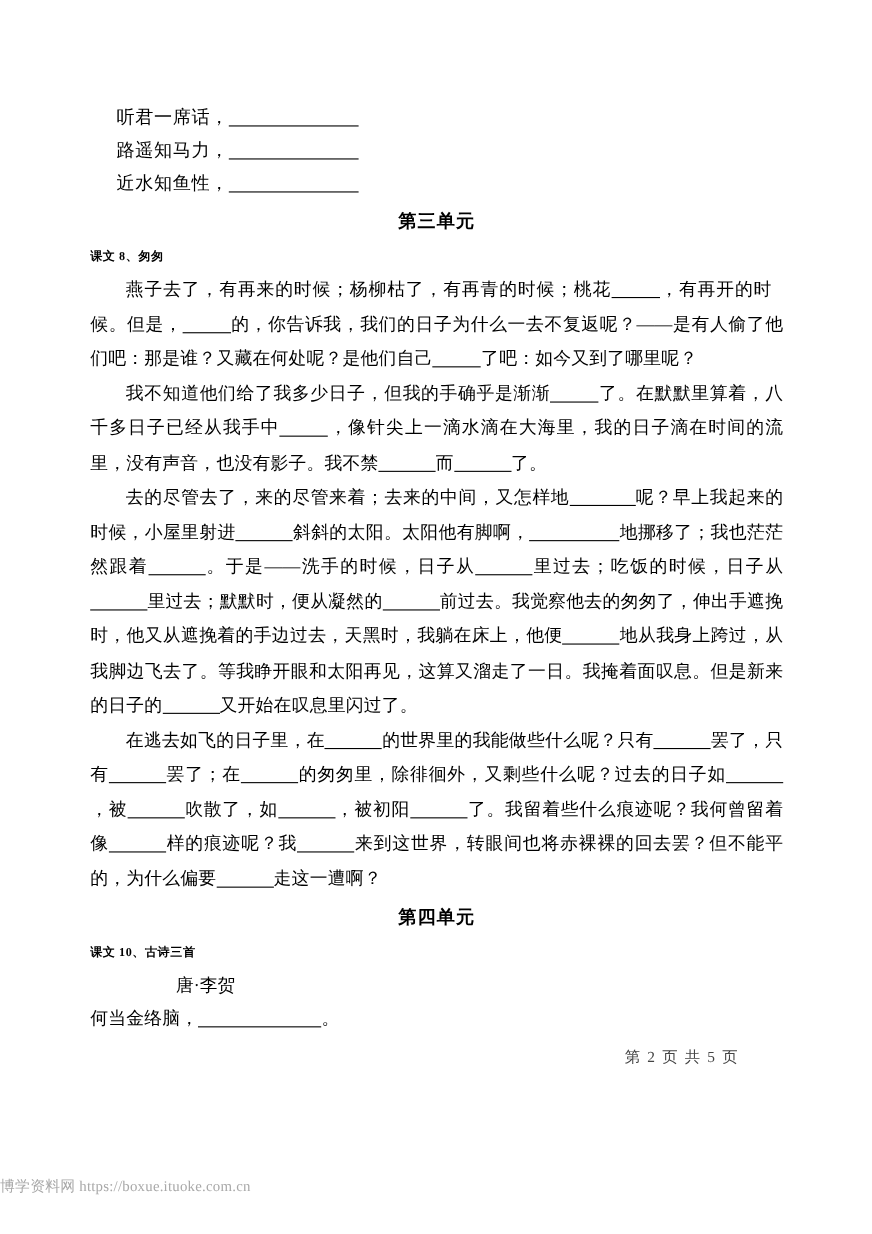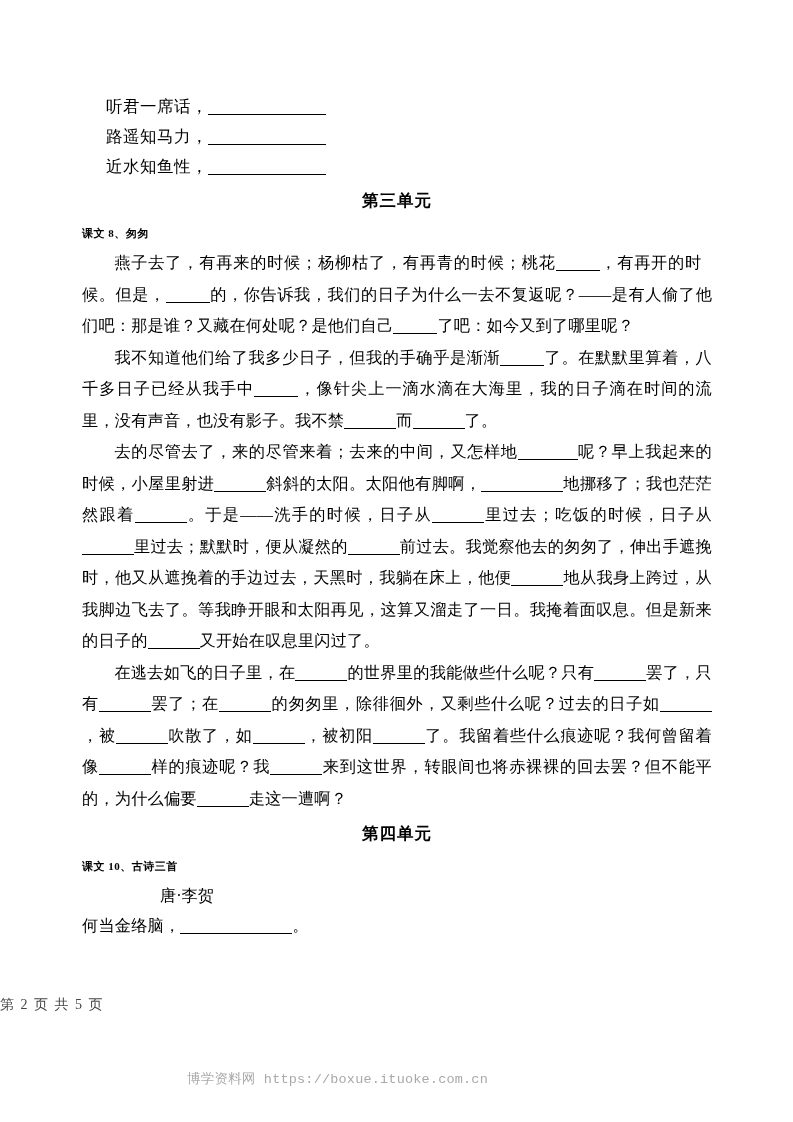--- a/index.html
+++ b/index.html
@@ -96,37 +96,36 @@
   .b-xl { width: 82px; }
   .b-rule { width: 118px; border-bottom-width: 1.3px; }
   .b-poem { width: 112px; }
 
   .gapspace { display: inline-block; width: 10px; }
 
   
   .footer {
     position: absolute;
     left: 0;
-    top: 996px;
+    top: 952px;
     width: 672px;
-    text-align: left;
+    text-align: right;
     font-size: 14px;
     color: #444;
     letter-spacing: 1.5px;
   }
 
   .watermark {
     position: absolute;
     left: 0;
     top: 1070px;
     width: 675px;
-    text-align: center;
     font-size: 13.5px;
     color: #a9a9a9;
-    font-family: Liberation Mono, monospace;
+    font-family: Liberation Serif, serif;
     letter-spacing: 0.2px;
   }
 </style>
 </head>
 <body>
 
 <div class="page">
 
   <div class="content">
 

